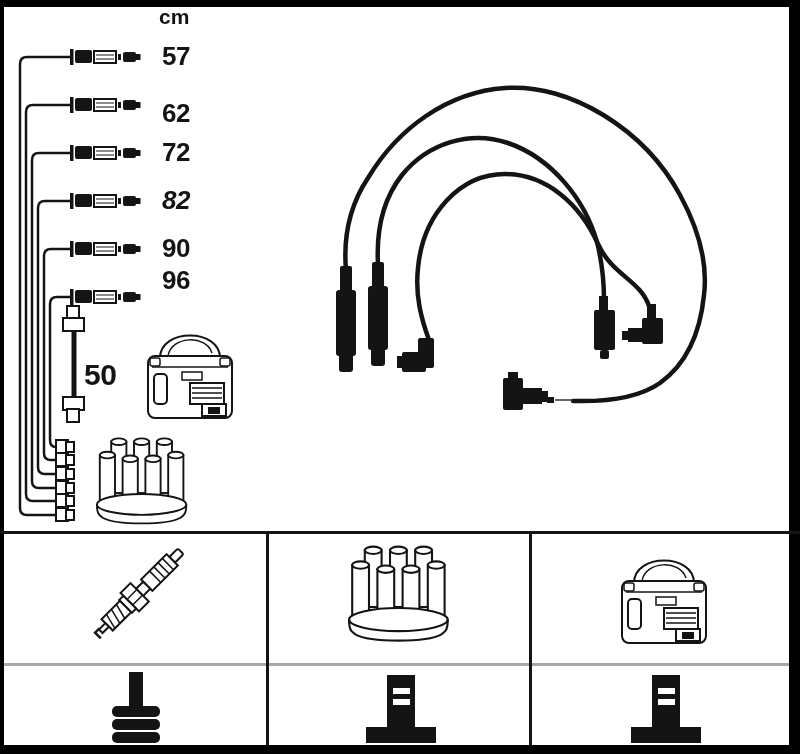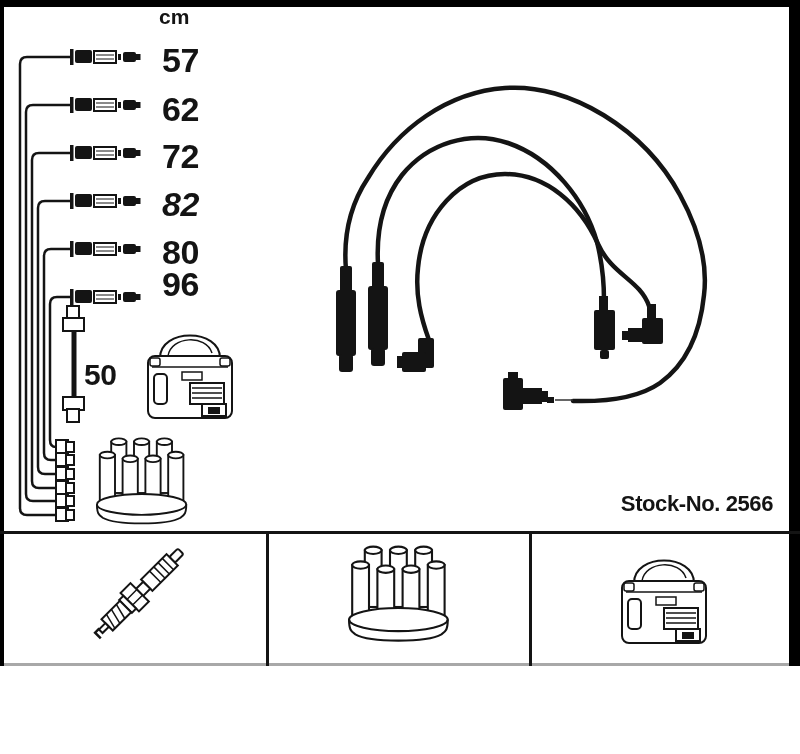--- a/index.html
+++ b/index.html
@@ -1,34 +1,34 @@
 <!DOCTYPE html>
 <html><head>
 <meta charset="utf-8">
 <style>
   html,body{margin:0;padding:0;background:#ffffff;}
   .page{
     position:relative;
-    width:800px;height:666px;
+    width:800px;height:754px;
     background:#ffffff;
     overflow:hidden;
     font-family:"Liberation Sans", sans-serif;
   }
   .art{position:absolute;left:0;top:0;}
   .t{
     position:absolute;
     font-family:"Liberation Sans", sans-serif;
     font-weight:700;
     color:#141414;
     white-space:nowrap;
     line-height:1.05;
   }
   .unit{left:159px;top:6px;font-size:21px;}
-  .len{left:162px;font-size:34px;letter-spacing:-0.5px;}
-  .len-0{top:43px;} .len-1{top:92px;} .len-2{top:139px;}
+  .len{left:162px;font-size:26px;letter-spacing:-0.5px;}
+  .len-0{top:43px;} .len-1{top:100px;} .len-2{top:139px;}
   .len-3{top:187px;font-style:italic;} .len-4{top:235px;} .len-5{top:267px;}
   .coilwire{left:84px;top:359px;font-size:30px;letter-spacing:-0.5px;}
   .partnum{right:27px;top:451px;font-size:27px;letter-spacing:-0.6px;text-align:right;}
   .stockno{right:27px;top:492px;font-size:22px;letter-spacing:-0.4px;text-align:right;}
 </style>
 </head>
 <body>
 
 <div class="page">
 
@@ -217,19 +217,18 @@
     <use href="#term-stud" transform="translate(401,675)"></use>
     <use href="#term-stud" transform="translate(666,675)"></use>
   </svg>
 
   <span class="t unit">cm</span>
 
   <span class="t len len-0">57</span>
   <span class="t len len-1">62</span>
   <span class="t len len-2">72</span>
   <span class="t len len-3">82</span>
-  <span class="t len len-4">80</span>
+  <span class="t len len-4">90</span>
   <span class="t len len-5">96</span>
 
   <span class="t coilwire">50</span>
 
-  <div class="t stockno"><span>Stock-No.</span>&nbsp;<span>2566</span></div>
 </div>
 
 </body></html>

